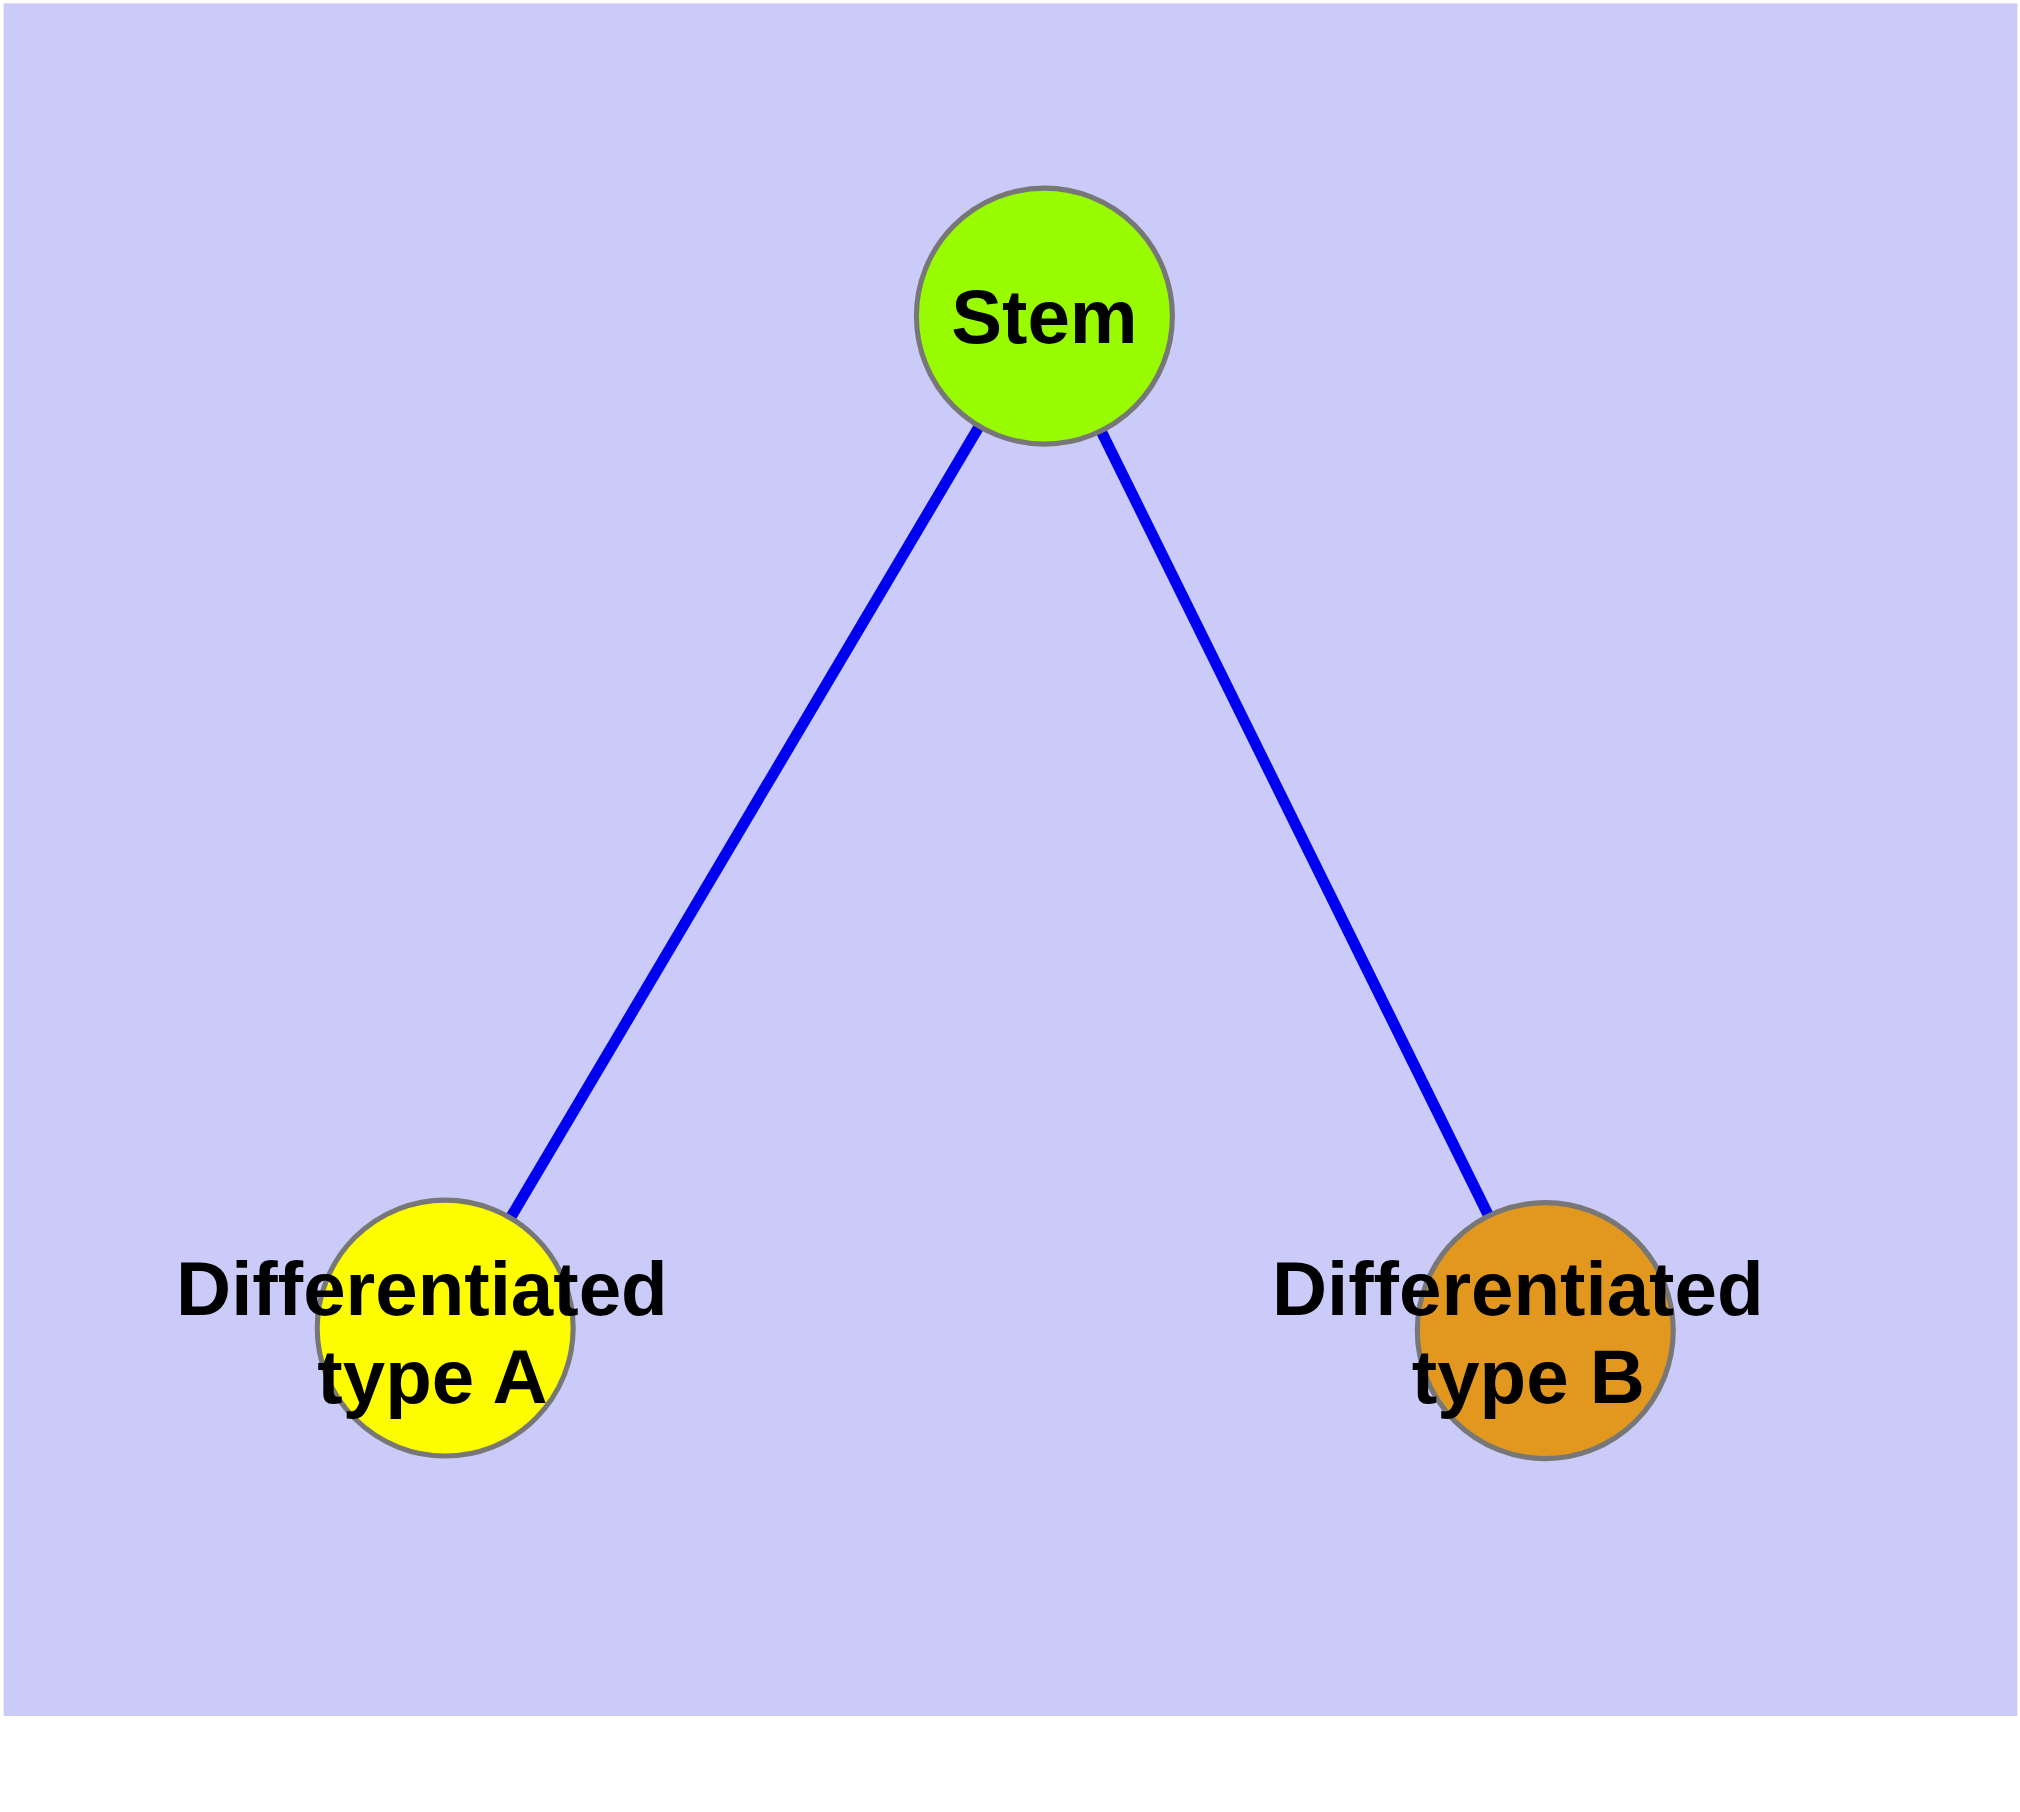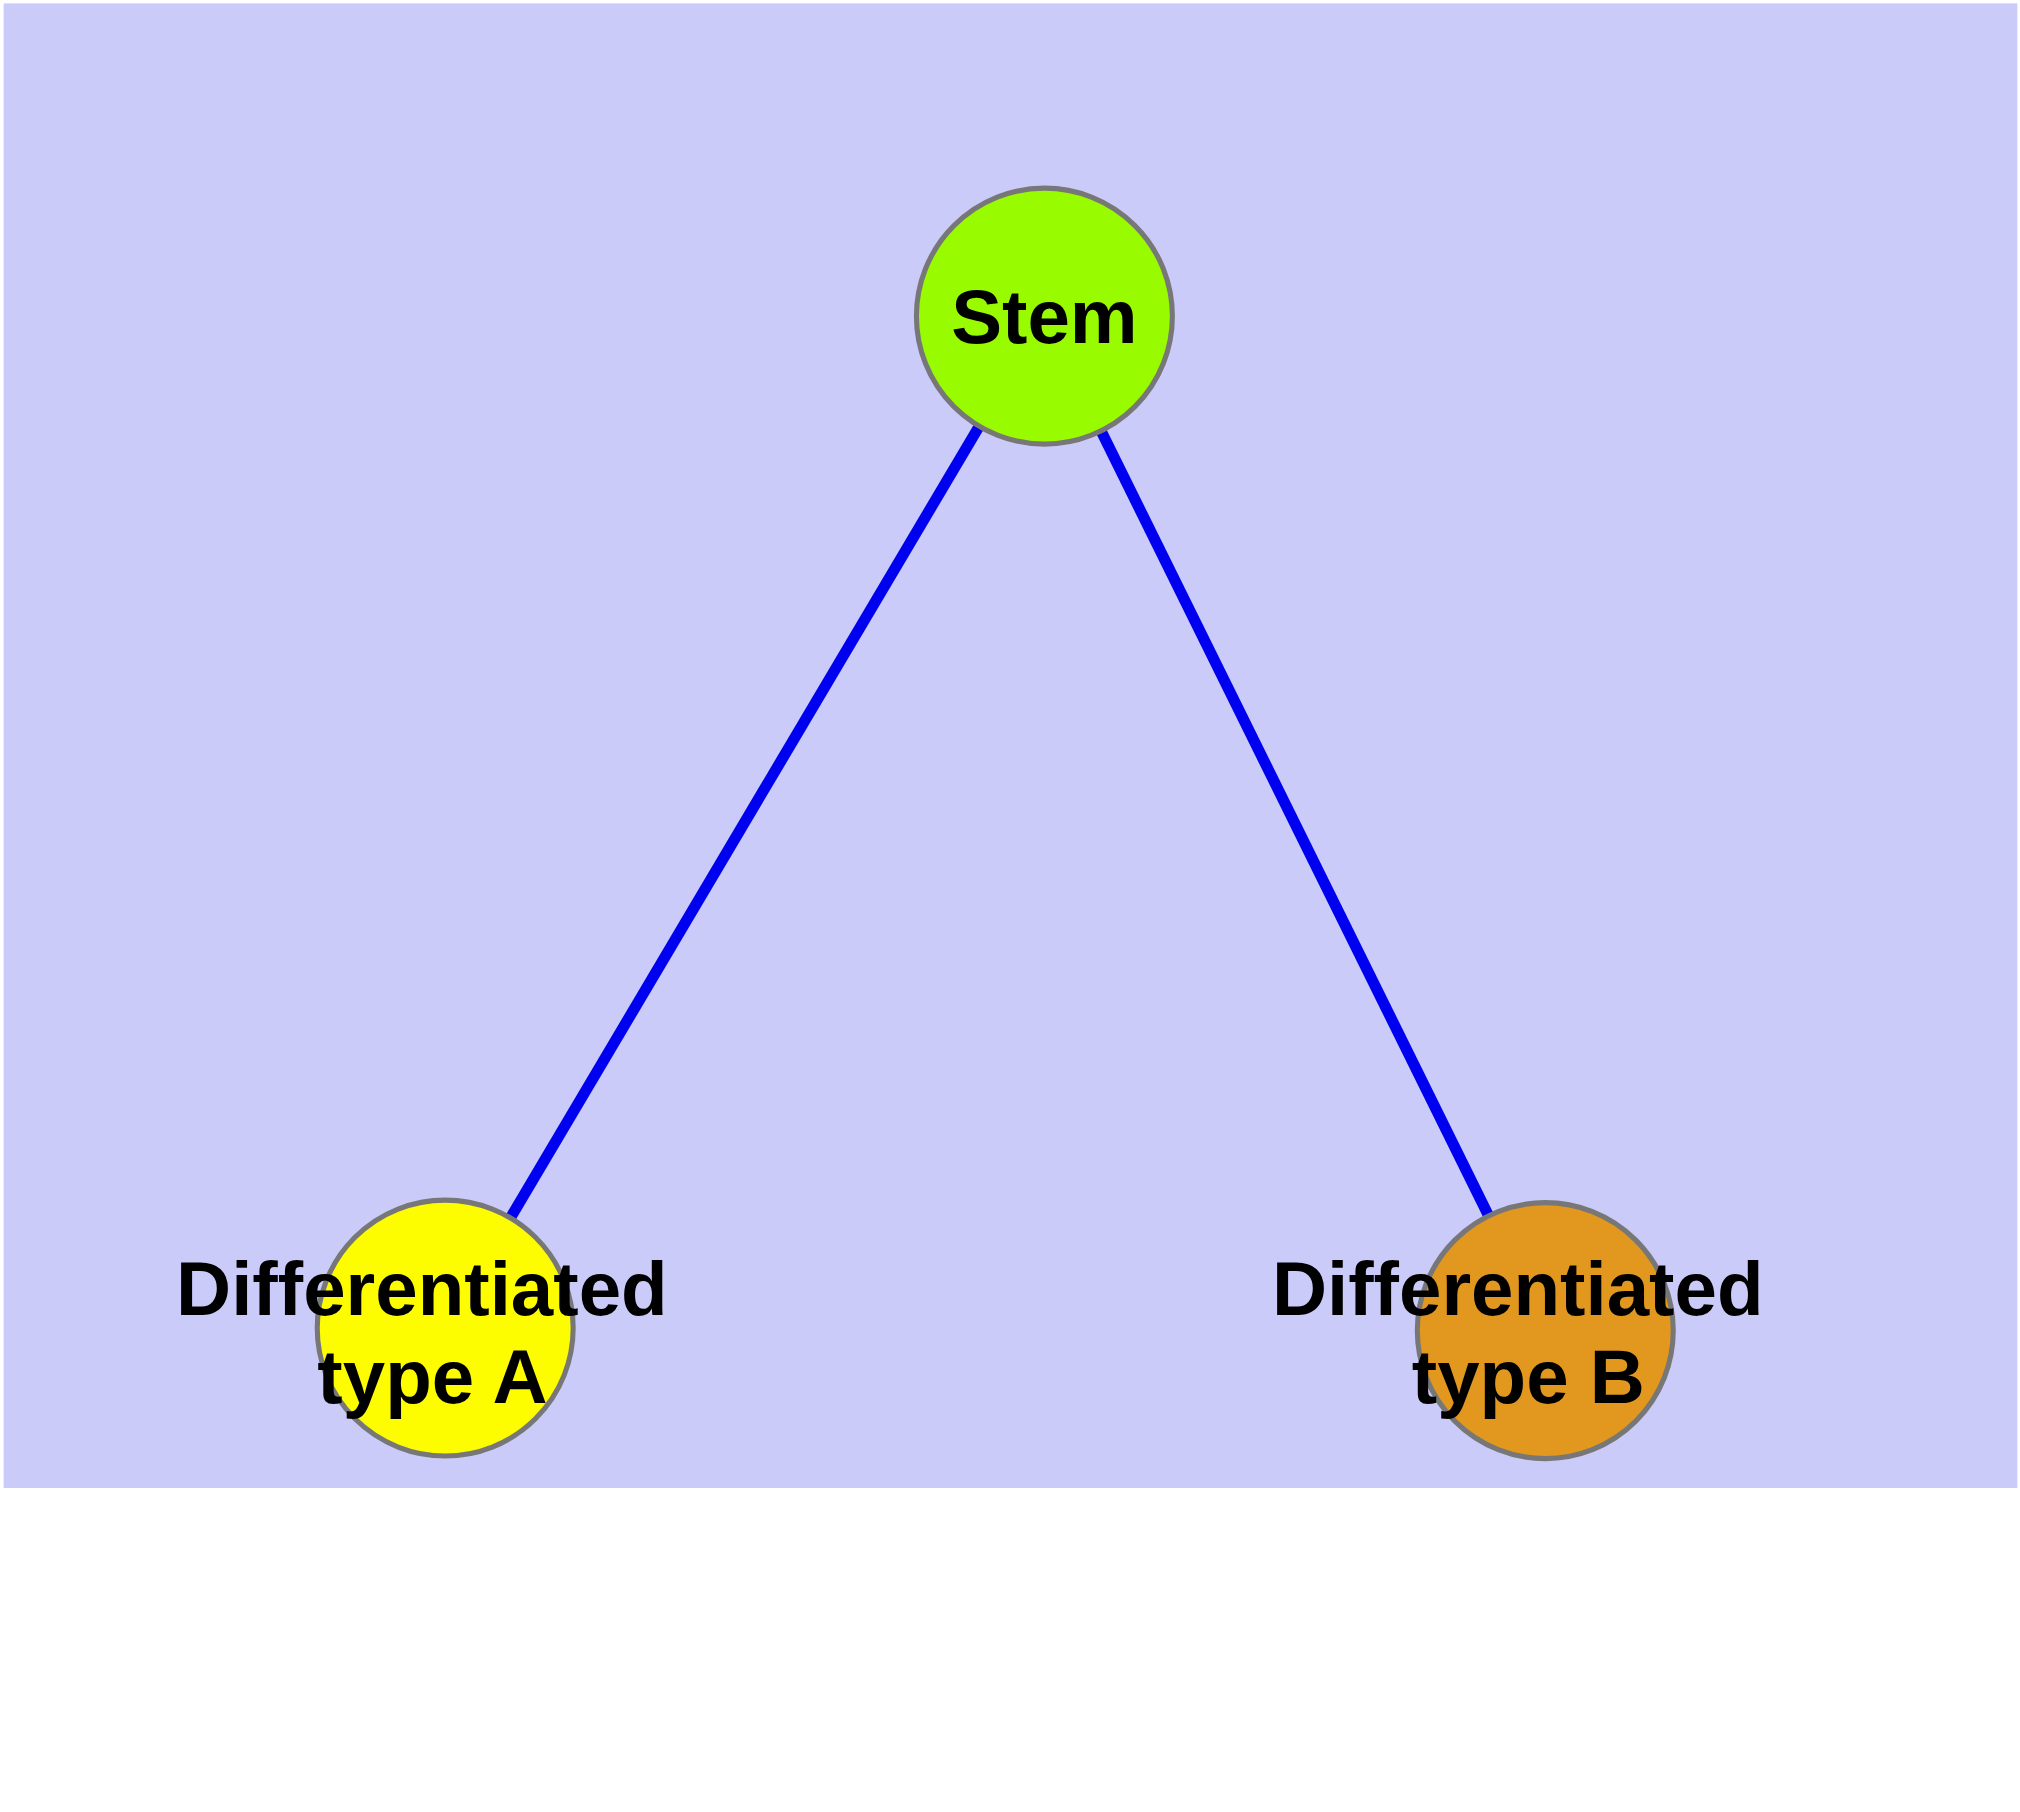--- a/index.html
+++ b/index.html
@@ -3,21 +3,21 @@
 <meta charset="utf-8">
 <style>
   html, body {
     margin: 0;
     padding: 0;
     background: #ffffff;
   }
   .stage {
     position: relative;
     width: 2021px;
-    height: 1488px;
+    height: 1716px;
     text-align: center;
   }
   svg {
     display: block;
   }
   .edge {
     stroke-width: 13px;
     stroke-linecap: butt;
   }
   .node {

